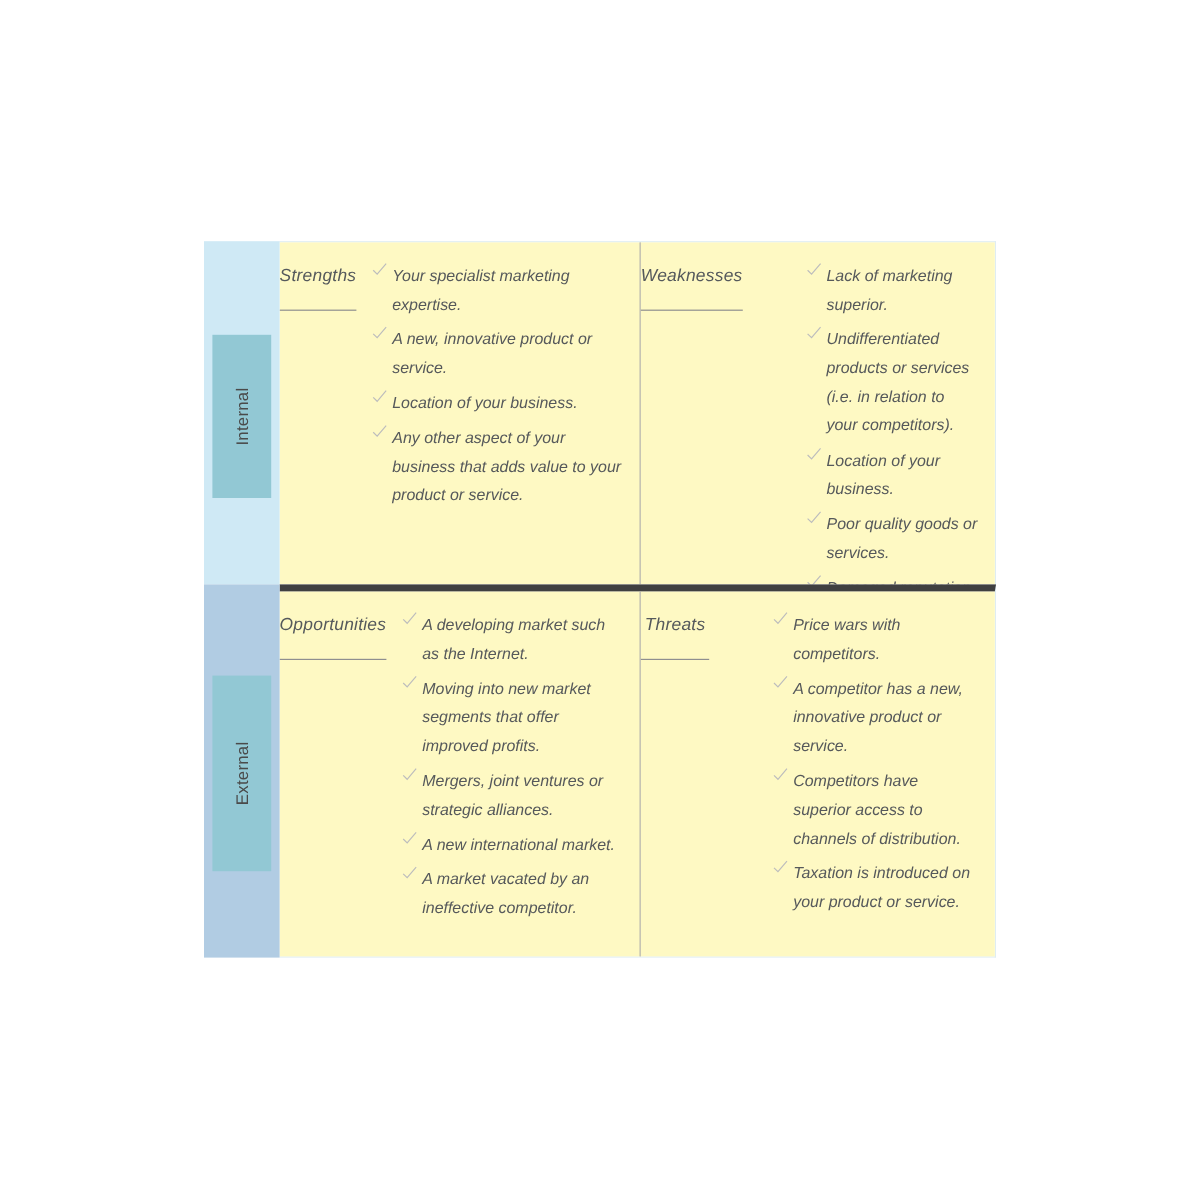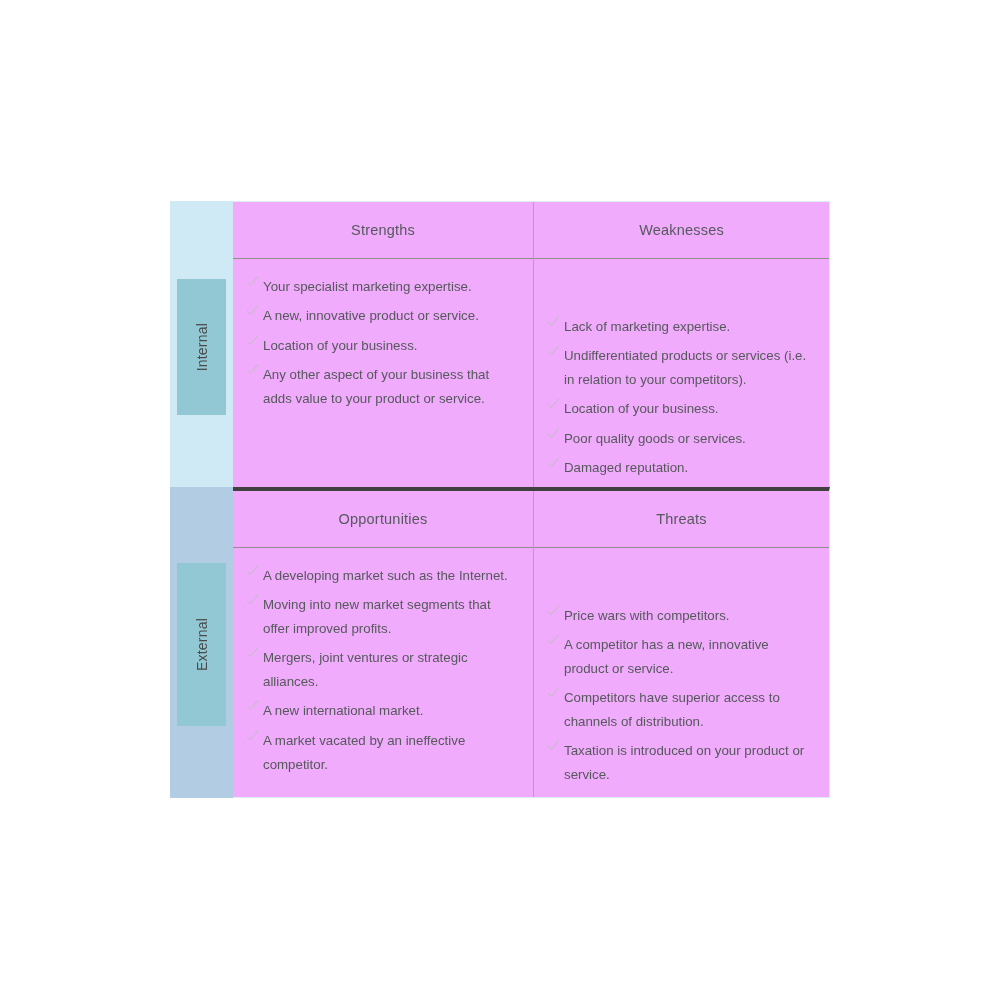--- a/index.html
+++ b/index.html
@@ -76,29 +76,30 @@
   .quad-area {
     flex: 1 1 auto;
     display: flex;
     flex-direction: row;
     background: #ffffff;
     border-top: 1px solid #dfedf2;
     border-right: 1px solid #dfedf2;
     box-sizing: border-box;
   }
   .half-external .quad-area {
-    border-top: 4px solid #404040;
+    border-top: 6px solid #404040;
     border-bottom: 1px solid #dfedf2;
   }
 
   .quad {
     display: flex;
-    flex-direction: column;
+    flex-direction: row;
     box-sizing: border-box;
-    background: #f0abfc;
+    background: #fef9c3;
+    font-style: italic;
   }
   .quad-left  { flex: 0 0 301px; border-right: 1px solid #a8a8a8; }
   .quad-right { flex: 1 1 auto; gap: 40px; }
 
   .quad-header {
     height: 57px;
     flex: 0 0 57px;
     display: flex;
     align-items: center;
     justify-content: center;
@@ -217,21 +218,21 @@
             <span class="quad-title">Weaknesses</span>
           </div>
           <div class="quad-body">
             <ul class="items">
               <li>
                 <span class="tick">
                   <svg width="13" height="13" viewBox="0 0 13 13">
                       <path d="M1 7.2 L4.3 10.4 L11.8 1.6" stroke="#bdbdbd" stroke-width="1" fill="none"></path>
                     </svg>
                 </span>
-                <span>Lack of marketing expertise.</span>
+                <span>Lack of marketing superior.</span>
               </li>
               <li>
                 <span class="tick">
                   <svg width="13" height="13" viewBox="0 0 13 13">
                       <path d="M1 7.2 L4.3 10.4 L11.8 1.6" stroke="#bdbdbd" stroke-width="1" fill="none"></path>
                     </svg>
                 </span>
                 <span>Undifferentiated products or services (i.e. in relation to your competitors).</span>
               </li>
               <li>

